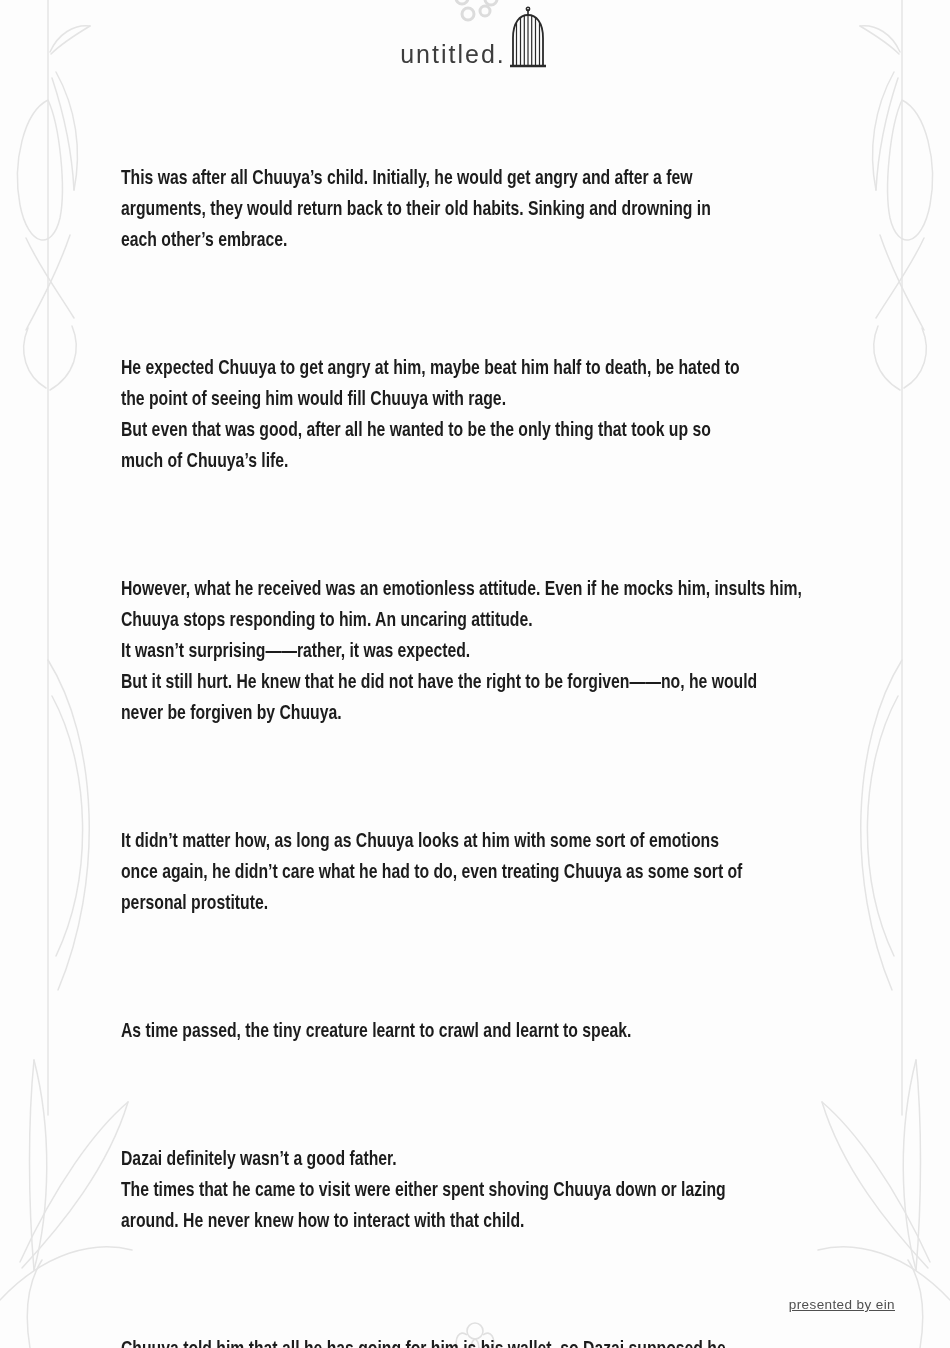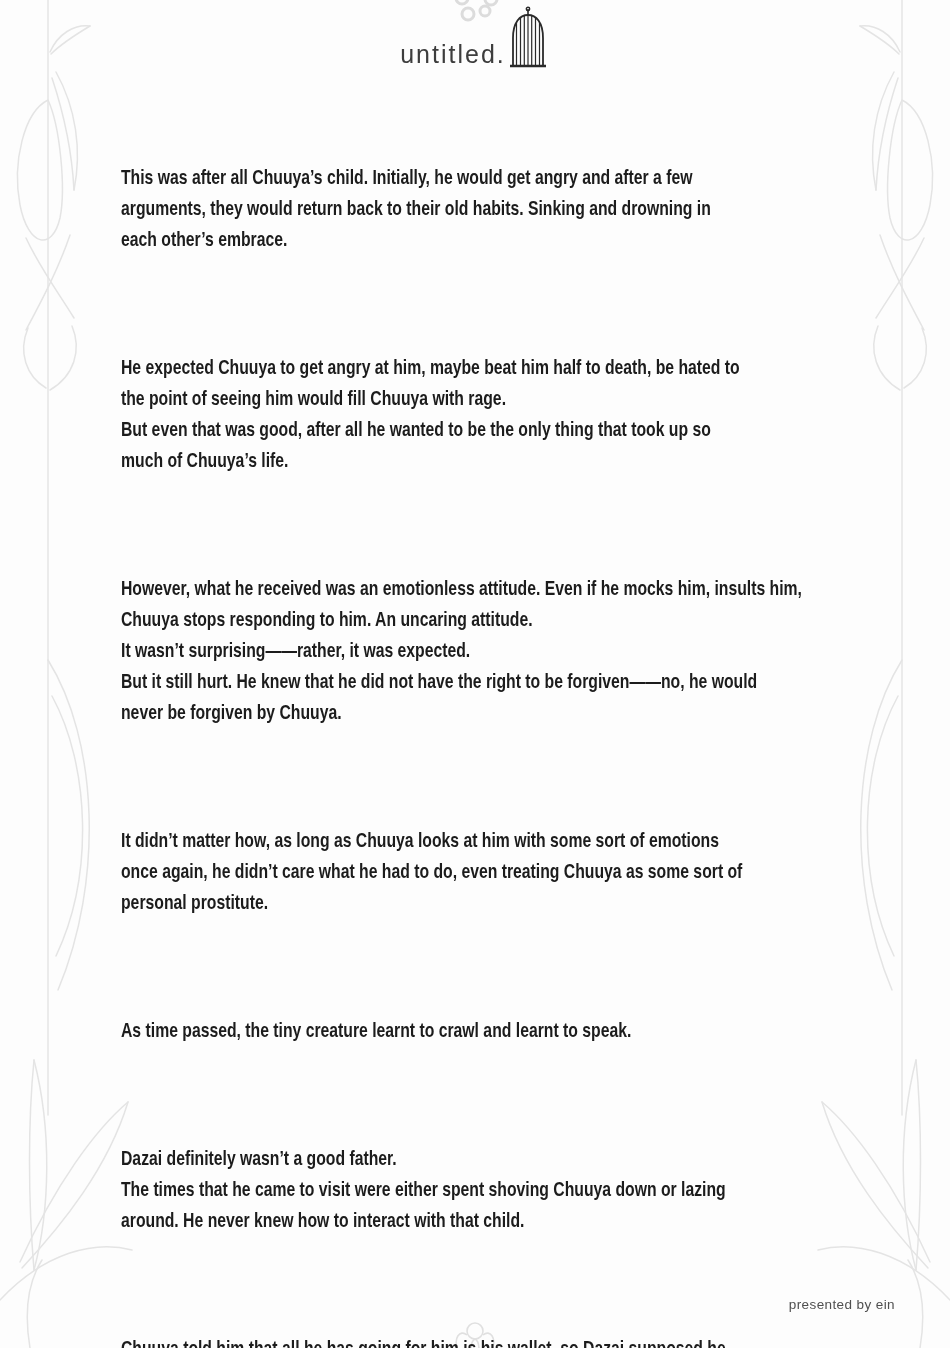--- a/index.html
+++ b/index.html
@@ -61,20 +61,21 @@
   .story p:last-child { margin-bottom: 0; }
 
   
   .footer {
     position: absolute;
     right: 55px;
     top: 1297px;
     font-size: 13.5px;
     letter-spacing: 0.4px;
     color: var(--c-footer, #4f4f4f);
+    text-decoration: underline;
   }
 </style>
 </head>
 <body>
 
 <div class="ornament left">
   <svg width="135" height="1348" viewBox="0 0 135 1348">
     <path d="M48,0 L48,1115"></path>
     <path d="M50,52 C58,34 74,24 90,26"></path>
     <path d="M90,26 C75,35 60,45 51,54"></path>

